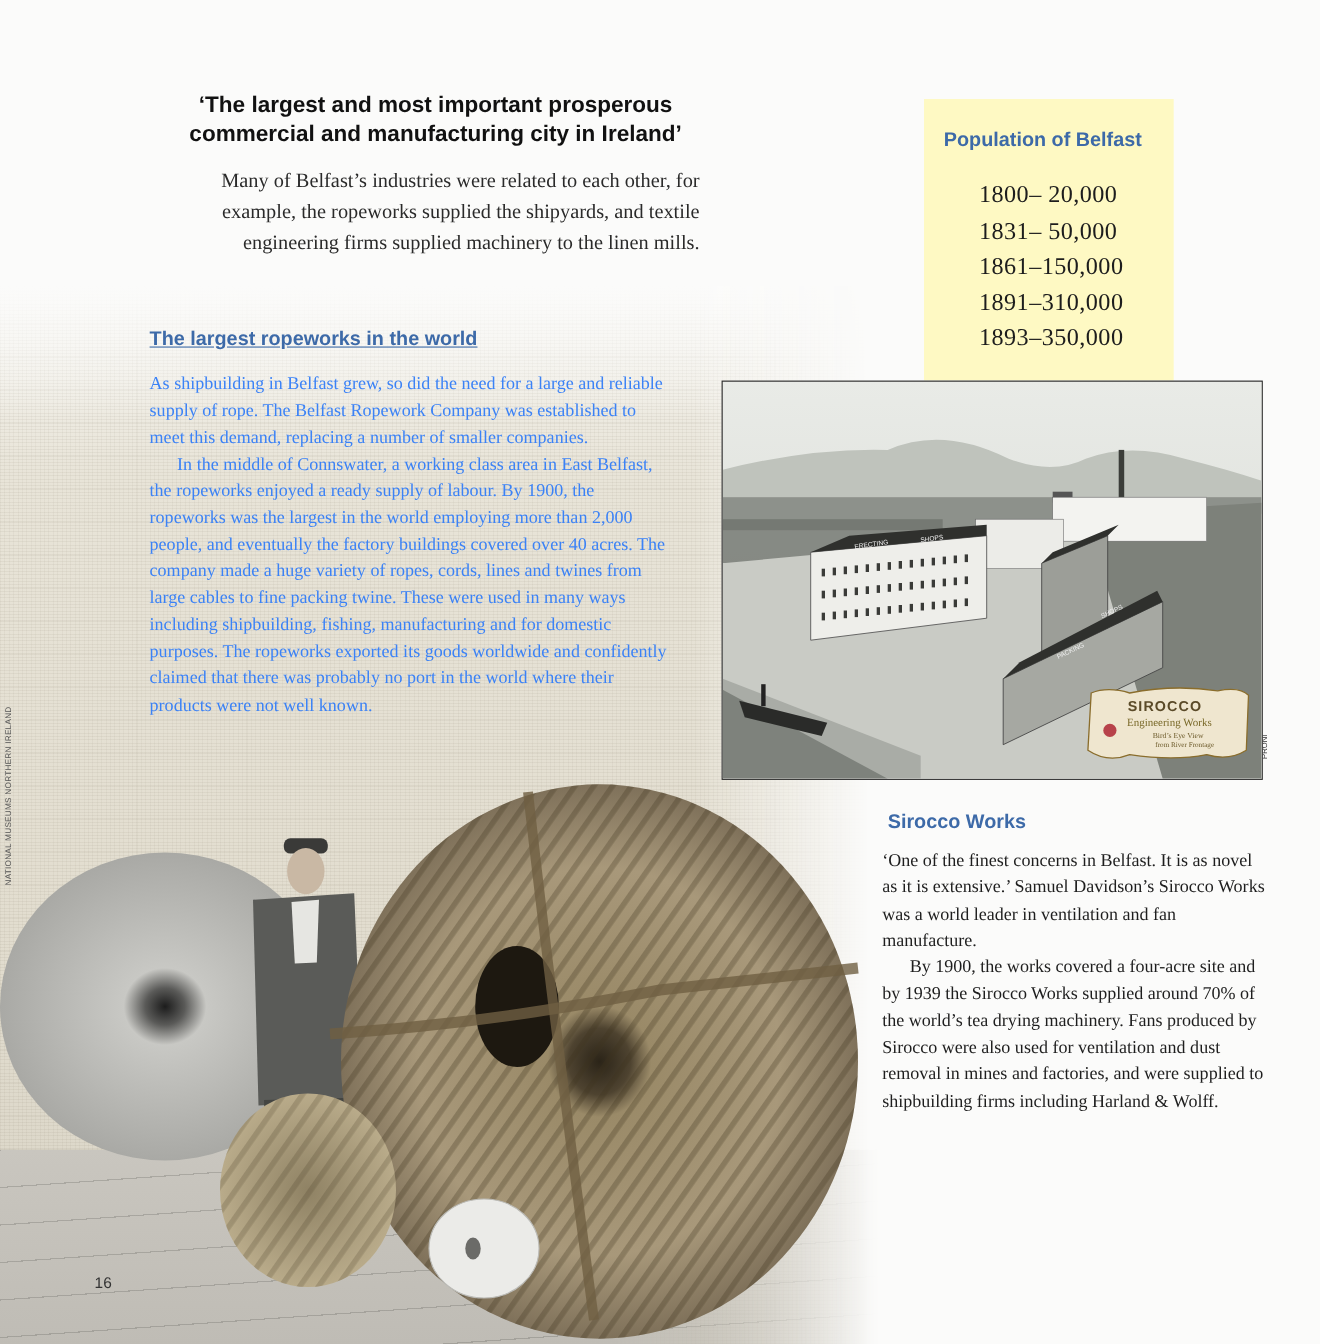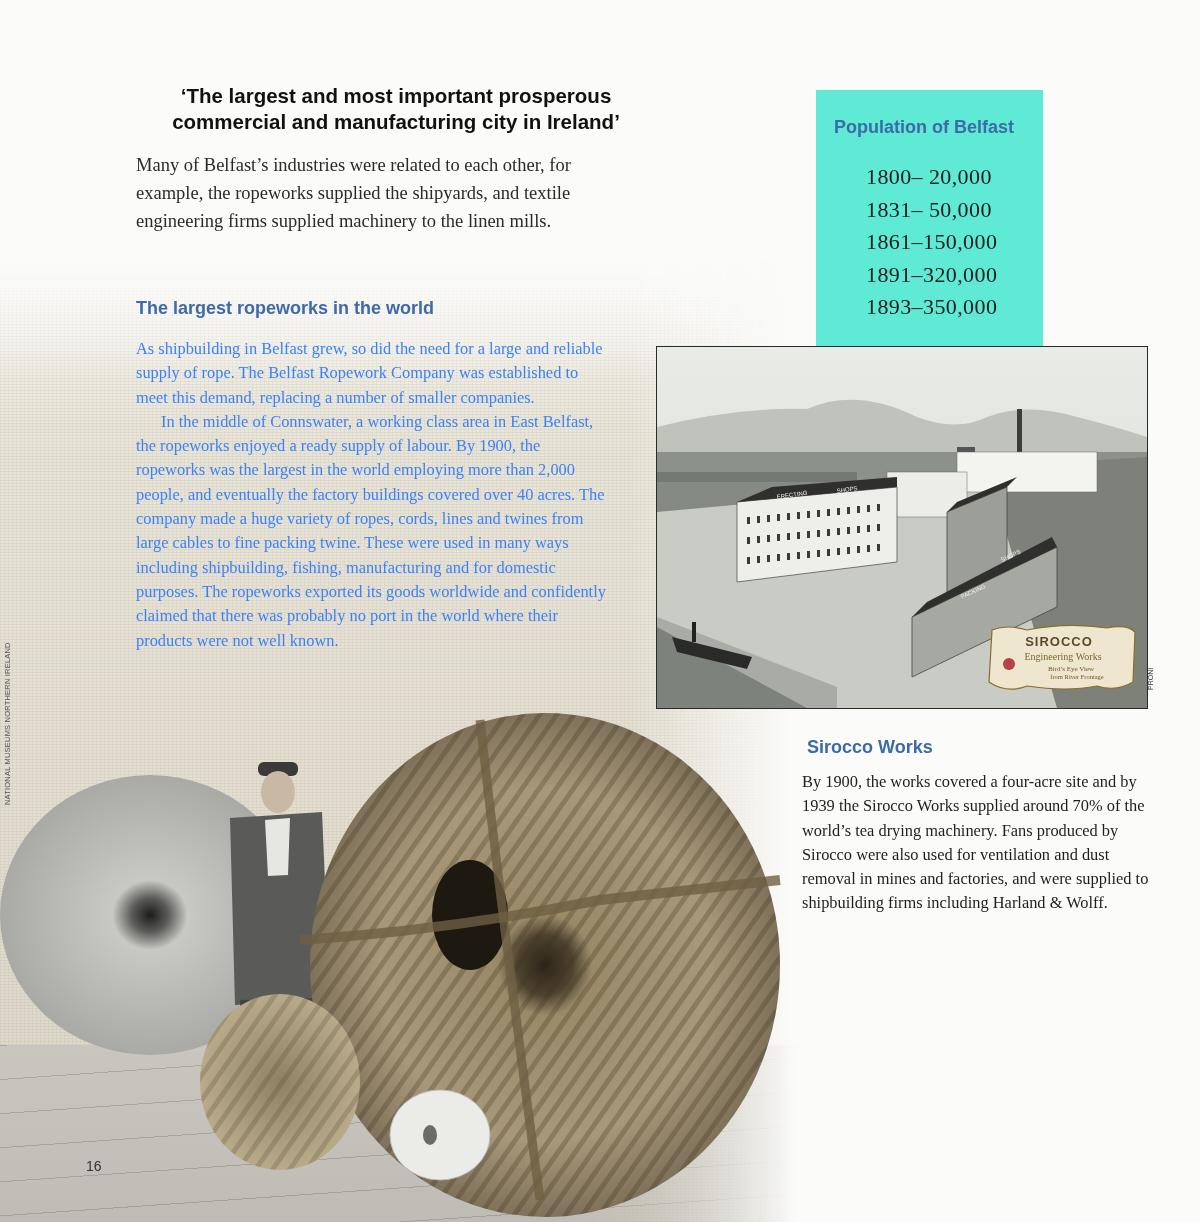--- a/index.html
+++ b/index.html
@@ -31,36 +31,36 @@
       -webkit-mask-image: linear-gradient(90deg, #000 70%, transparent 100%);
       mask-image: linear-gradient(90deg, #000 70%, transparent 100%);
     }
     .heading-sans { font-family: "Liberation Sans", "DejaVu Sans", sans-serif; font-weight: bold; text-align: center; }
     .intro-title {
       position: absolute; left: 136px; top: 83px; width: 520px;
       font-size: 20.5px; line-height: 26px; color: #111;
     }
     .intro-text {
       position: absolute; left: 136px; top: 151px; width: 500px;
-      font-size: 18.5px; line-height: 28px; color: #2a2a2a;
+      font-size: 18.5px; line-height: 28px; color: #2a2a2a; text-align: right;
     }
     .section-title {
       font-size: 18px; color: #3d6aa8;
     }
     .rope-title { position: absolute; left: 136px; top: 298px; }
     .rope-text {
       position: absolute; left: 136px; top: 337px; width: 470px;
       font-size: 16.4px; line-height: 24.3px; color: #3b82f6; z-index: 3;
     }
     .rope-text p { margin: 0; }
     .rope-text p + p { text-indent: 25px; }
 
     .pop-box {
-      position: absolute; left: 816px; top: 90px; width: 227px; height: 256px;
-      background: #5eead4;
+      position: absolute; left: 840px; top: 90px; width: 227px; height: 256px;
+      background: #fef9c3;
     }
     .pop-title { position: absolute; left: 18px; top: 27px; font-size: 18px; color: #3d6aa8; }
     .pop-list { position: absolute; left: 50px; top: 71px; margin: 0; padding: 0; list-style: none; }
     .pop-list li { font-size: 22px; line-height: 32.5px; color: #1d1d1d; letter-spacing: 0.4px; }
 
     .photo-frame {
       position: absolute; left: 656px; top: 346px; width: 490px; height: 361px;
       border: 1.5px solid #2a2a2a; background: #d9dad6; overflow: hidden; z-index: 2;
     }
     .photo-frame svg { display: block; }
@@ -96,26 +96,26 @@
 
 <h1 class="intro-title heading-sans" style="margin:0;">‘The largest and most important prosperous commercial and manufacturing city in Ireland’</h1>
 <p class="intro-text" style="margin:0;">Many of Belfast’s industries were related to each other, for example, the ropeworks supplied the shipyards, and textile engineering firms supplied machinery to the linen mills.</p>
 
 <div class="pop-box">
   <div class="pop-title heading-sans">Population of Belfast</div>
   <ul class="pop-list">
     <li>1800–  20,000</li>
     <li>1831–  50,000</li>
     <li>1861–150,000</li>
-    <li>1891–320,000</li>
+    <li>1891–310,000</li>
     <li>1893–350,000</li>
   </ul>
 </div>
 
-<h2 class="section-title heading-sans rope-title" style="margin:0;">The largest ropeworks in the world</h2>
+<h2 class="section-title heading-sans rope-title" style="margin:0;text-decoration:underline;">The largest ropeworks in the world</h2>
 <div class="rope-text">
   <p>As shipbuilding in Belfast grew, so did the need for a large and reliable supply of rope. The Belfast Ropework Company was established to meet this demand, replacing a number of smaller companies.</p>
   <p>In the middle of Connswater, a working class area in East Belfast, the ropeworks enjoyed a ready supply of labour. By 1900, the ropeworks was the largest in the world employing more than 2,000 people, and eventually the factory buildings covered over 40 acres. The company made a huge variety of ropes, cords, lines and twines from large cables to fine packing twine. These were used in many ways including shipbuilding, fishing, manufacturing and for domestic purposes. The ropeworks exported its goods worldwide and confidently claimed that there was probably no port in the world where their products were not well known.</p>
 </div>
 
 <div class="photo-frame">
   <svg width="490" height="361" viewBox="0 0 490 361">
     <defs>
       <linearGradient id="sky" x1="0" y1="0" x2="0" y2="1">
         <stop offset="0" stop-color="#e9ebe7"></stop>
@@ -209,20 +209,21 @@
     <text x="180" y="146" font-size="6" fill="#eee" transform="rotate(-8 180 146)" font-family="Liberation Sans, sans-serif">SHOPS</text>
     <text x="305" y="252" font-size="6" fill="#eee" transform="rotate(-25 305 252)" font-family="Liberation Sans, sans-serif">PACKING</text>
     <text x="345" y="215" font-size="6" fill="#eee" transform="rotate(-25 345 215)" font-family="Liberation Sans, sans-serif">SHOPS</text>
   </svg>
 </div>
 <div class="credit-proni">PRONI</div>
 <div class="credit-nm">NATIONAL MUSEUMS NORTHERN IRELAND</div>
 
 <h2 class="section-title heading-sans sirocco-title" style="margin:5px;">Sirocco Works</h2>
 <div class="sirocco-text">
+  <p>‘One of the finest concerns in Belfast. It is as novel as it is extensive.’ Samuel Davidson’s Sirocco Works was a world leader in ventilation and fan manufacture.</p>
   <p>By 1900, the works covered a four-acre site and by 1939 the Sirocco Works supplied around 70% of the world’s tea drying machinery. Fans produced by Sirocco were also used for ventilation and dust removal in mines and factories, and were supplied to shipbuilding firms including Harland &amp; Wolff.</p>
 </div>
 
 <svg class="rope-photo" width="800" height="522" viewBox="0 0 800 522">
   <defs>
     <radialGradient id="bigrope" cx="0.5" cy="0.5" r="0.5">
       <stop offset="0" stop-color="#2b2418"></stop>
       <stop offset="0.12" stop-color="#4e4330"></stop>
       <stop offset="0.2" stop-color="#9a8a68"></stop>
       <stop offset="0.7" stop-color="#a8987a"></stop>

